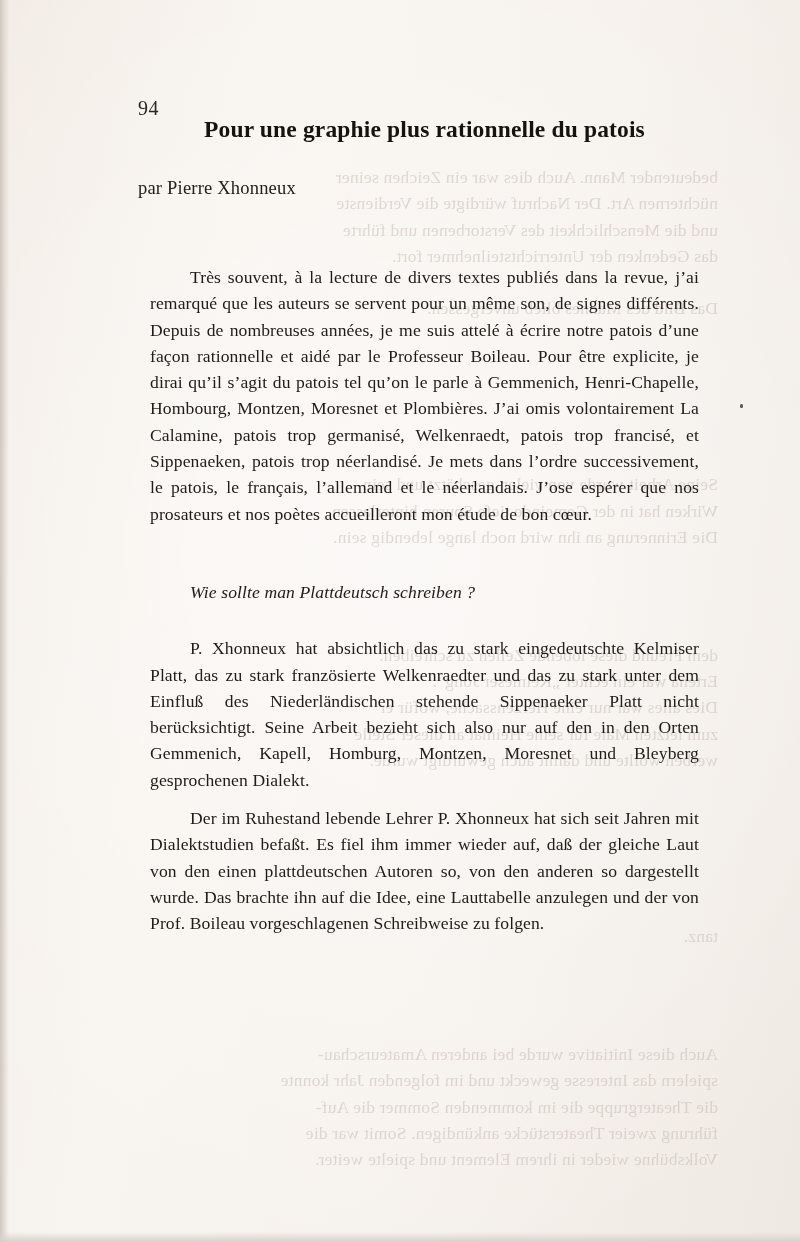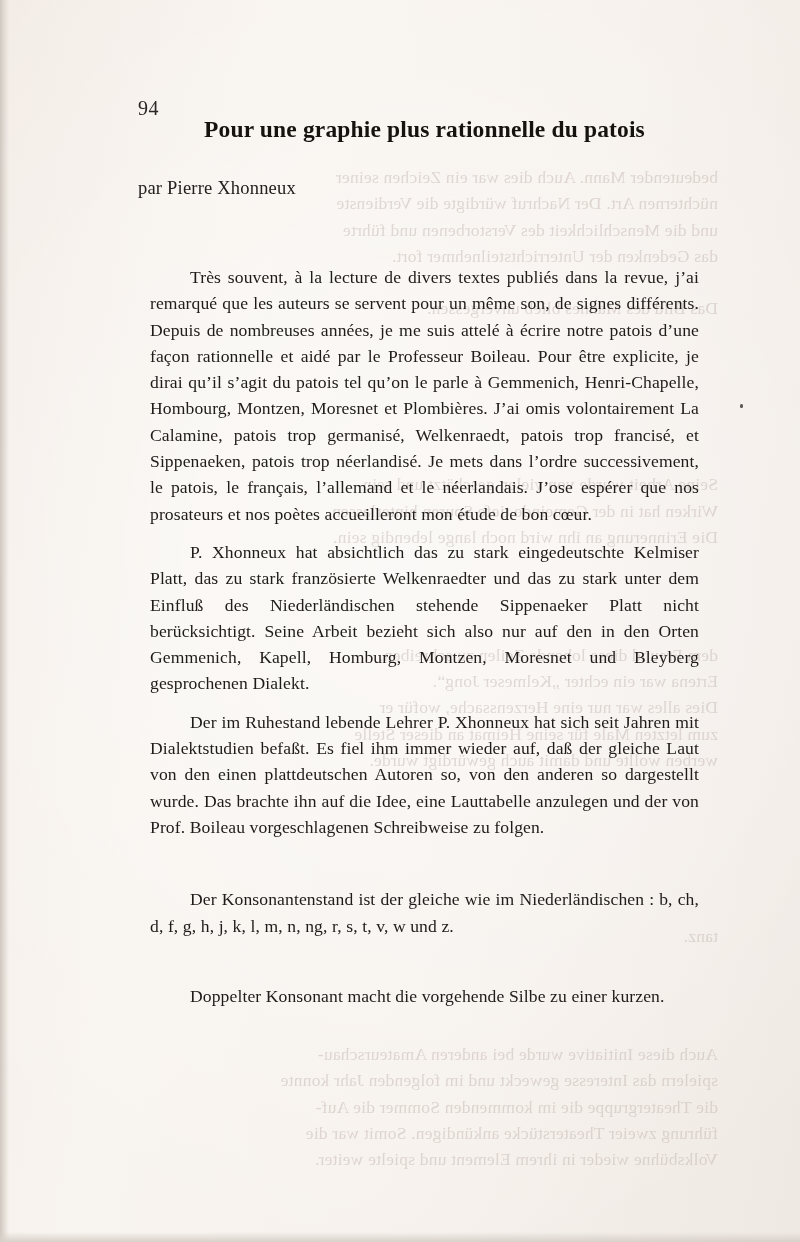--- a/index.html
+++ b/index.html
@@ -192,30 +192,29 @@
     <div class="folio">94</div>
 
     <h1 class="title">Pour une graphie plus rationnelle du patois</h1>
 
     <div class="byline">par Pierre Xhonneux</div>
 
     <div class="body">
 
       <p>Très souvent, à la lecture de divers textes publiés dans la revue, j’ai remarqué que les auteurs se servent pour un même son, de signes différents. Depuis de nombreuses années, je me suis attelé à écrire notre patois d’une façon rationnelle et aidé par le Professeur Boileau. Pour être explicite, je dirai qu’il s’agit du patois tel qu’on le parle à Gemmenich, Henri-Chapelle, Hombourg, Montzen, Moresnet et Plombières. J’ai omis volontairement La Calamine, patois trop germanisé, Welkenraedt, patois trop francisé, et Sippenaeken, patois trop néerlandisé. Je mets dans l’ordre successivement, le patois, le français, l’allemand et le néerlandais. J’ose espérer que nos prosateurs et nos poètes accueilleront mon étude de bon cœur.</p>
 
+      <p class="subhead">Wie sollte man Plattdeutsch schreiben ?</p>
 
       <p>P. Xhonneux hat absichtlich das zu stark eingedeutschte Kelmiser Platt, das zu stark französierte Welkenraedter und das zu stark unter dem Einfluß des Niederländischen stehende Sippenaeker Platt nicht berücksichtigt. Seine Arbeit bezieht sich also nur auf den in den Orten Gemmenich, Kapell, Homburg, Montzen, Moresnet und Bleyberg gesprochenen Dialekt.</p>
       <p>Der im Ruhestand lebende Lehrer P. Xhonneux hat sich seit Jahren mit Dialektstudien befaßt. Es fiel ihm immer wieder auf, daß der gleiche Laut von den einen plattdeutschen Autoren so, von den anderen so dargestellt wurde. Das brachte ihn auf die Idee, eine Lauttabelle anzulegen und der von Prof. Boileau vorgeschlagenen Schreibweise zu folgen.</p>
 
       <div class="gap-md"></div>
 
-      <p>Der Konsonantenstand ist der gleiche wie im Niederländischen : b, ch, d, f, g, h, j, k, l, m, n, ng, r, s, t, v, w und z.</p>
 
       <div class="gap-sm"></div>
 
-      <p>Doppelter Konsonant macht die vorgehende Silbe zu einer kurzen.</p>
 
     </div>
   </div>
 
   <div class="speck"></div>
 
 </div>
 
 </body></html>

